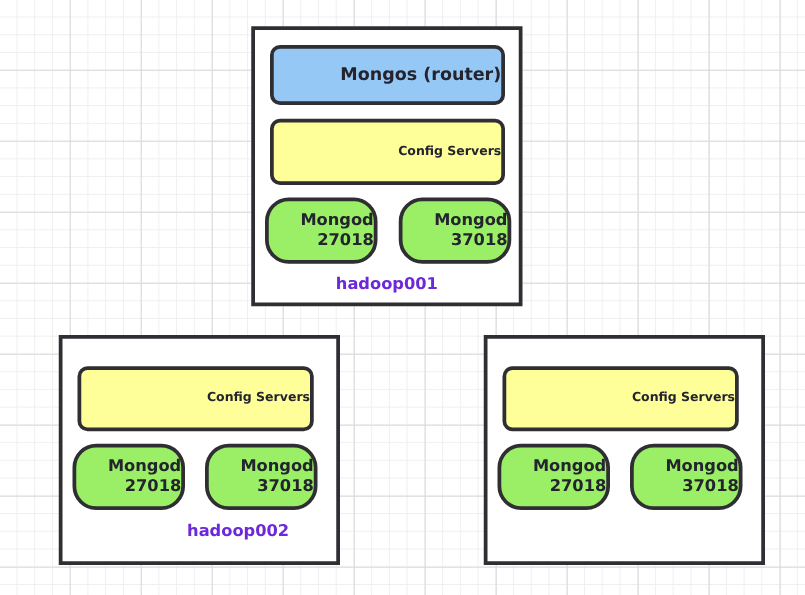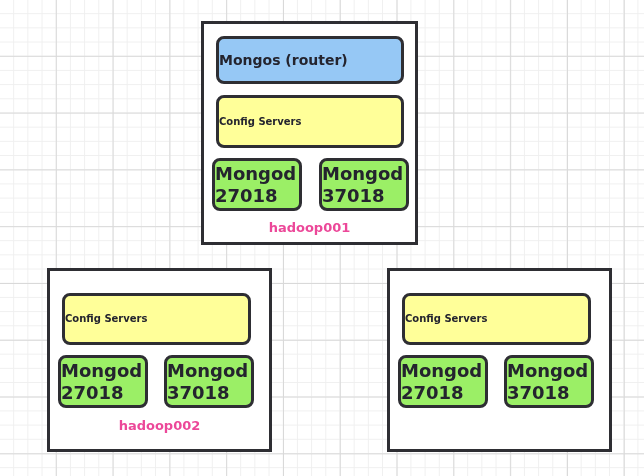--- a/index.html
+++ b/index.html
@@ -39,53 +39,54 @@
     border: 3px solid #2e2e33;
   }
 
   .node {
     position: absolute;
     box-sizing: border-box;
     border: 3px solid #2e2e33;
     border-radius: 8px;
     display: flex;
     flex-direction: column;
-    align-items: flex-start;
+    align-items: flex-end;
     justify-content: center;
     text-align: center;
     color: #24242e;
     font-weight: bold;
     line-height: 1.2;
   }
 
   .node.router {
     background-color: #96c8f5;
     font-size: 14px;
   }
   .node.config {
     background-color: #ffff99;
     font-size: 10px;
   }
   .node.mongod {
     background-color: #9bef66;
-    font-size: 18px;
+    font-size: 13px;
+    border-radius: 19px;
   }
 
   .node .line2 {
     display: block;
   }
 
   .host-label {
     position: absolute;
     width: 100%;
     left: 0;
     text-align: center;
     font-size: 13px;
     font-weight: bold;
-    color: #ec4899;
+    color: #6d28d9;
   }
 </style>
 </head>
 <body>
 
 <div id="canvas">
 
   <div class="host-box" style="left:201px; top:21px; width:217px; height:224px;">
 
     <div class="node router" style="left:12px; top:12px; width:188px; height:48px;">
@@ -118,21 +119,21 @@
     <div class="node mongod" style="left:8px; top:84px; width:90px; height:53px;">
       <span>Mongod</span>
       <span class="line2">27018</span>
     </div>
 
     <div class="node mongod" style="left:114px; top:84px; width:90px; height:53px;">
       <span>Mongod</span>
       <span class="line2">37018</span>
     </div>
 
-    <div class="host-label" style="top:147px;">hadoop002</div>
+    <div class="host-label" style="top:147px;padding-left:31px;">hadoop002</div>
   </div>
 
   <div class="host-box" style="left:387px; top:268px; width:225px; height:184px;">
 
     <div class="node config" style="left:12px; top:22px; width:189px; height:52px;">
       <span>Config Servers</span>
     </div>
 
     <div class="node mongod" style="left:8px; top:84px; width:90px; height:53px;">
       <span>Mongod</span>

